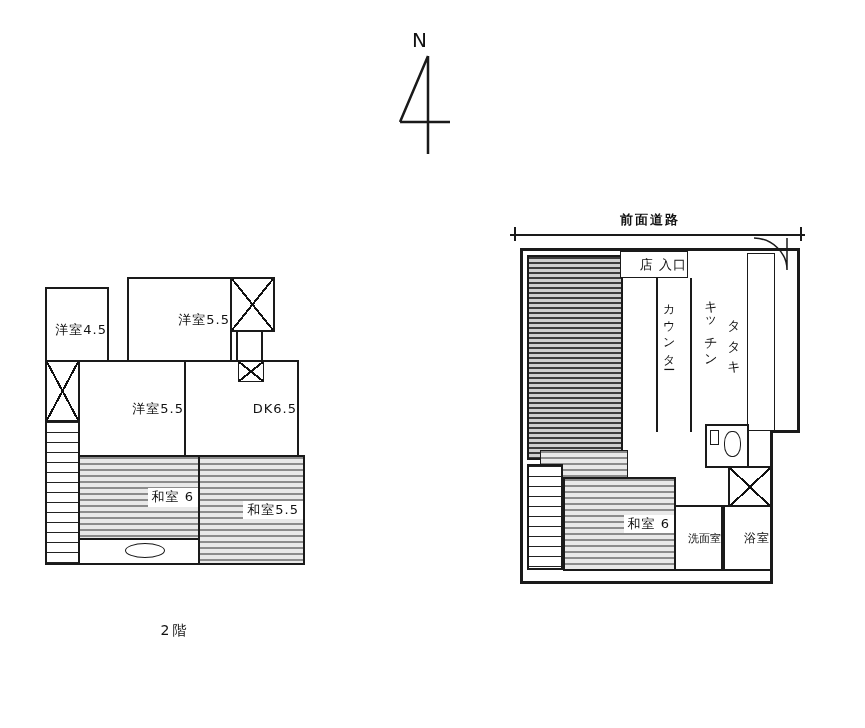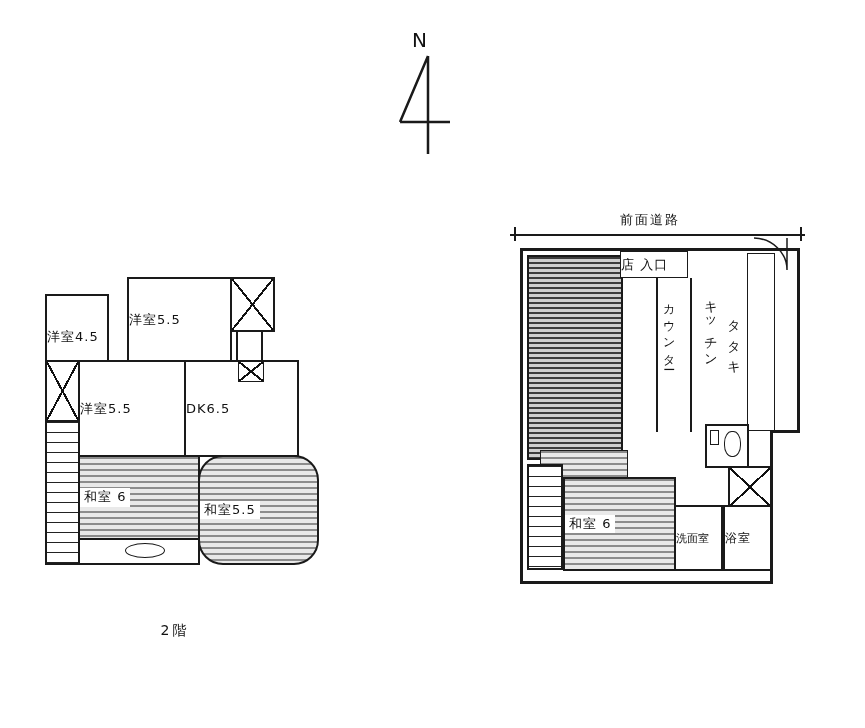--- a/index.html
+++ b/index.html
@@ -8,21 +8,21 @@
   }
   html,body{margin:0;padding:0;}
   body{
     width:865px;height:728px;position:relative;background:var(--bg);
     font-family:"DejaVu Sans","Liberation Sans",sans-serif;
     color:#111;overflow:hidden;
   }
   .abs{position:absolute;box-sizing:border-box;}
   .room{
     border:2px solid var(--line);
-    display:flex;align-items:center;justify-content:flex-start;
+    display:flex;align-items:center;justify-content:flex-end;
     font-size:13px;letter-spacing:1px;background:#fff;
   }
   .nofill{background:transparent;}
   .tatami{
     background:repeating-linear-gradient(180deg,#8c8c8c 0 2px,#e9e9e9 2px 6px);
   }
   .hatch-dense{
     background:repeating-linear-gradient(180deg,#3c3c3c 0 2px,#cfcfcf 2px 5px);
     border:2px solid var(--line);
   }
@@ -40,34 +40,34 @@
   .chip{background:#fff;padding:1px 4px;line-height:1.25;}
   .wall{background:var(--line);}
   .caption{
     font-size:14px;letter-spacing:3px;text-align:center;
   }
   .vtext{
     writing-mode:vertical-rl;text-orientation:upright;
     font-size:13px;letter-spacing:3px;line-height:1.1;
   }
   .smalltext{font-size:11px;letter-spacing:0;}
-  .roadlabel{font-size:13px;letter-spacing:2px;text-align:center;}
+  .roadlabel{font-size:13px;letter-spacing:2px;text-align:center;font-weight:bold;}
   .ellipse{border:1.5px solid var(--line);border-radius:50%;background:#fff;}
 </style>
 </head>
 <body>
 
 <div class="abs" style="left:0;top:0;width:865px;height:728px;">
 
   <div class="abs" style="left:412px;top:28px;font-size:20px;">N</div>
   <svg class="abs" style="left:388px;top:50px;" width="70" height="110" viewBox="0 0 70 110">
     <path d="M40,6 L40,104 M40,6 L12,72 M12,72 L62,72" stroke="#1a1a1a" stroke-width="2.5" fill="none"></path>
   </svg>
 
-  <div class="abs room" style="left:45px;top:294px;width:64px;height:85px;">
+  <div class="abs room" style="left:45px;top:287px;width:64px;height:85px;">
     <span>洋室4.5</span>
   </div>
   <div class="abs room" style="left:127px;top:277px;width:105px;height:85px;">
     <span>洋室5.5</span>
   </div>
   <div class="abs xbox" style="left:230px;top:277px;width:45px;height:55px;"></div>
   <div class="abs room" style="left:236px;top:330px;width:27px;height:32px;"></div>
 
   <div class="abs xbox" style="left:45px;top:360px;width:35px;height:62px;"></div>
   <div class="abs room" style="left:78px;top:360px;width:108px;height:97px;">
@@ -77,21 +77,21 @@
     <span>DK6.5</span>
   </div>
   <div class="abs xbox" style="left:238px;top:361px;width:26px;height:21px;border-width:1.5px;"></div>
 
   <div class="abs stairs" style="left:45px;top:420px;width:35px;height:145px;"></div>
   <div class="abs room tatami" style="left:78px;top:455px;width:122px;height:85px;">
     <span class="chip">和室 6</span>
   </div>
   <div class="abs room" style="left:78px;top:538px;width:122px;height:27px;"></div>
   <div class="abs ellipse" style="left:125px;top:543px;width:40px;height:15px;"></div>
-  <div class="abs room tatami" style="left:198px;top:455px;width:121px;height:110px;border-radius:25px;">
+  <div class="abs room tatami" style="left:198px;top:455px;width:107px;height:110px;">
     <span class="chip">和室5.5</span>
   </div>
 
   <div class="abs caption" style="left:45px;top:622px;width:260px;">2階</div>
 
   <div class="abs roadlabel" style="left:570px;top:211px;width:160px;">前面道路</div>
   <div class="abs wall" style="left:510px;top:234px;width:295px;height:2px;"></div>
   <div class="abs wall" style="left:514px;top:227px;width:2px;height:14px;"></div>
   <div class="abs wall" style="left:800px;top:227px;width:2px;height:14px;"></div>
 

